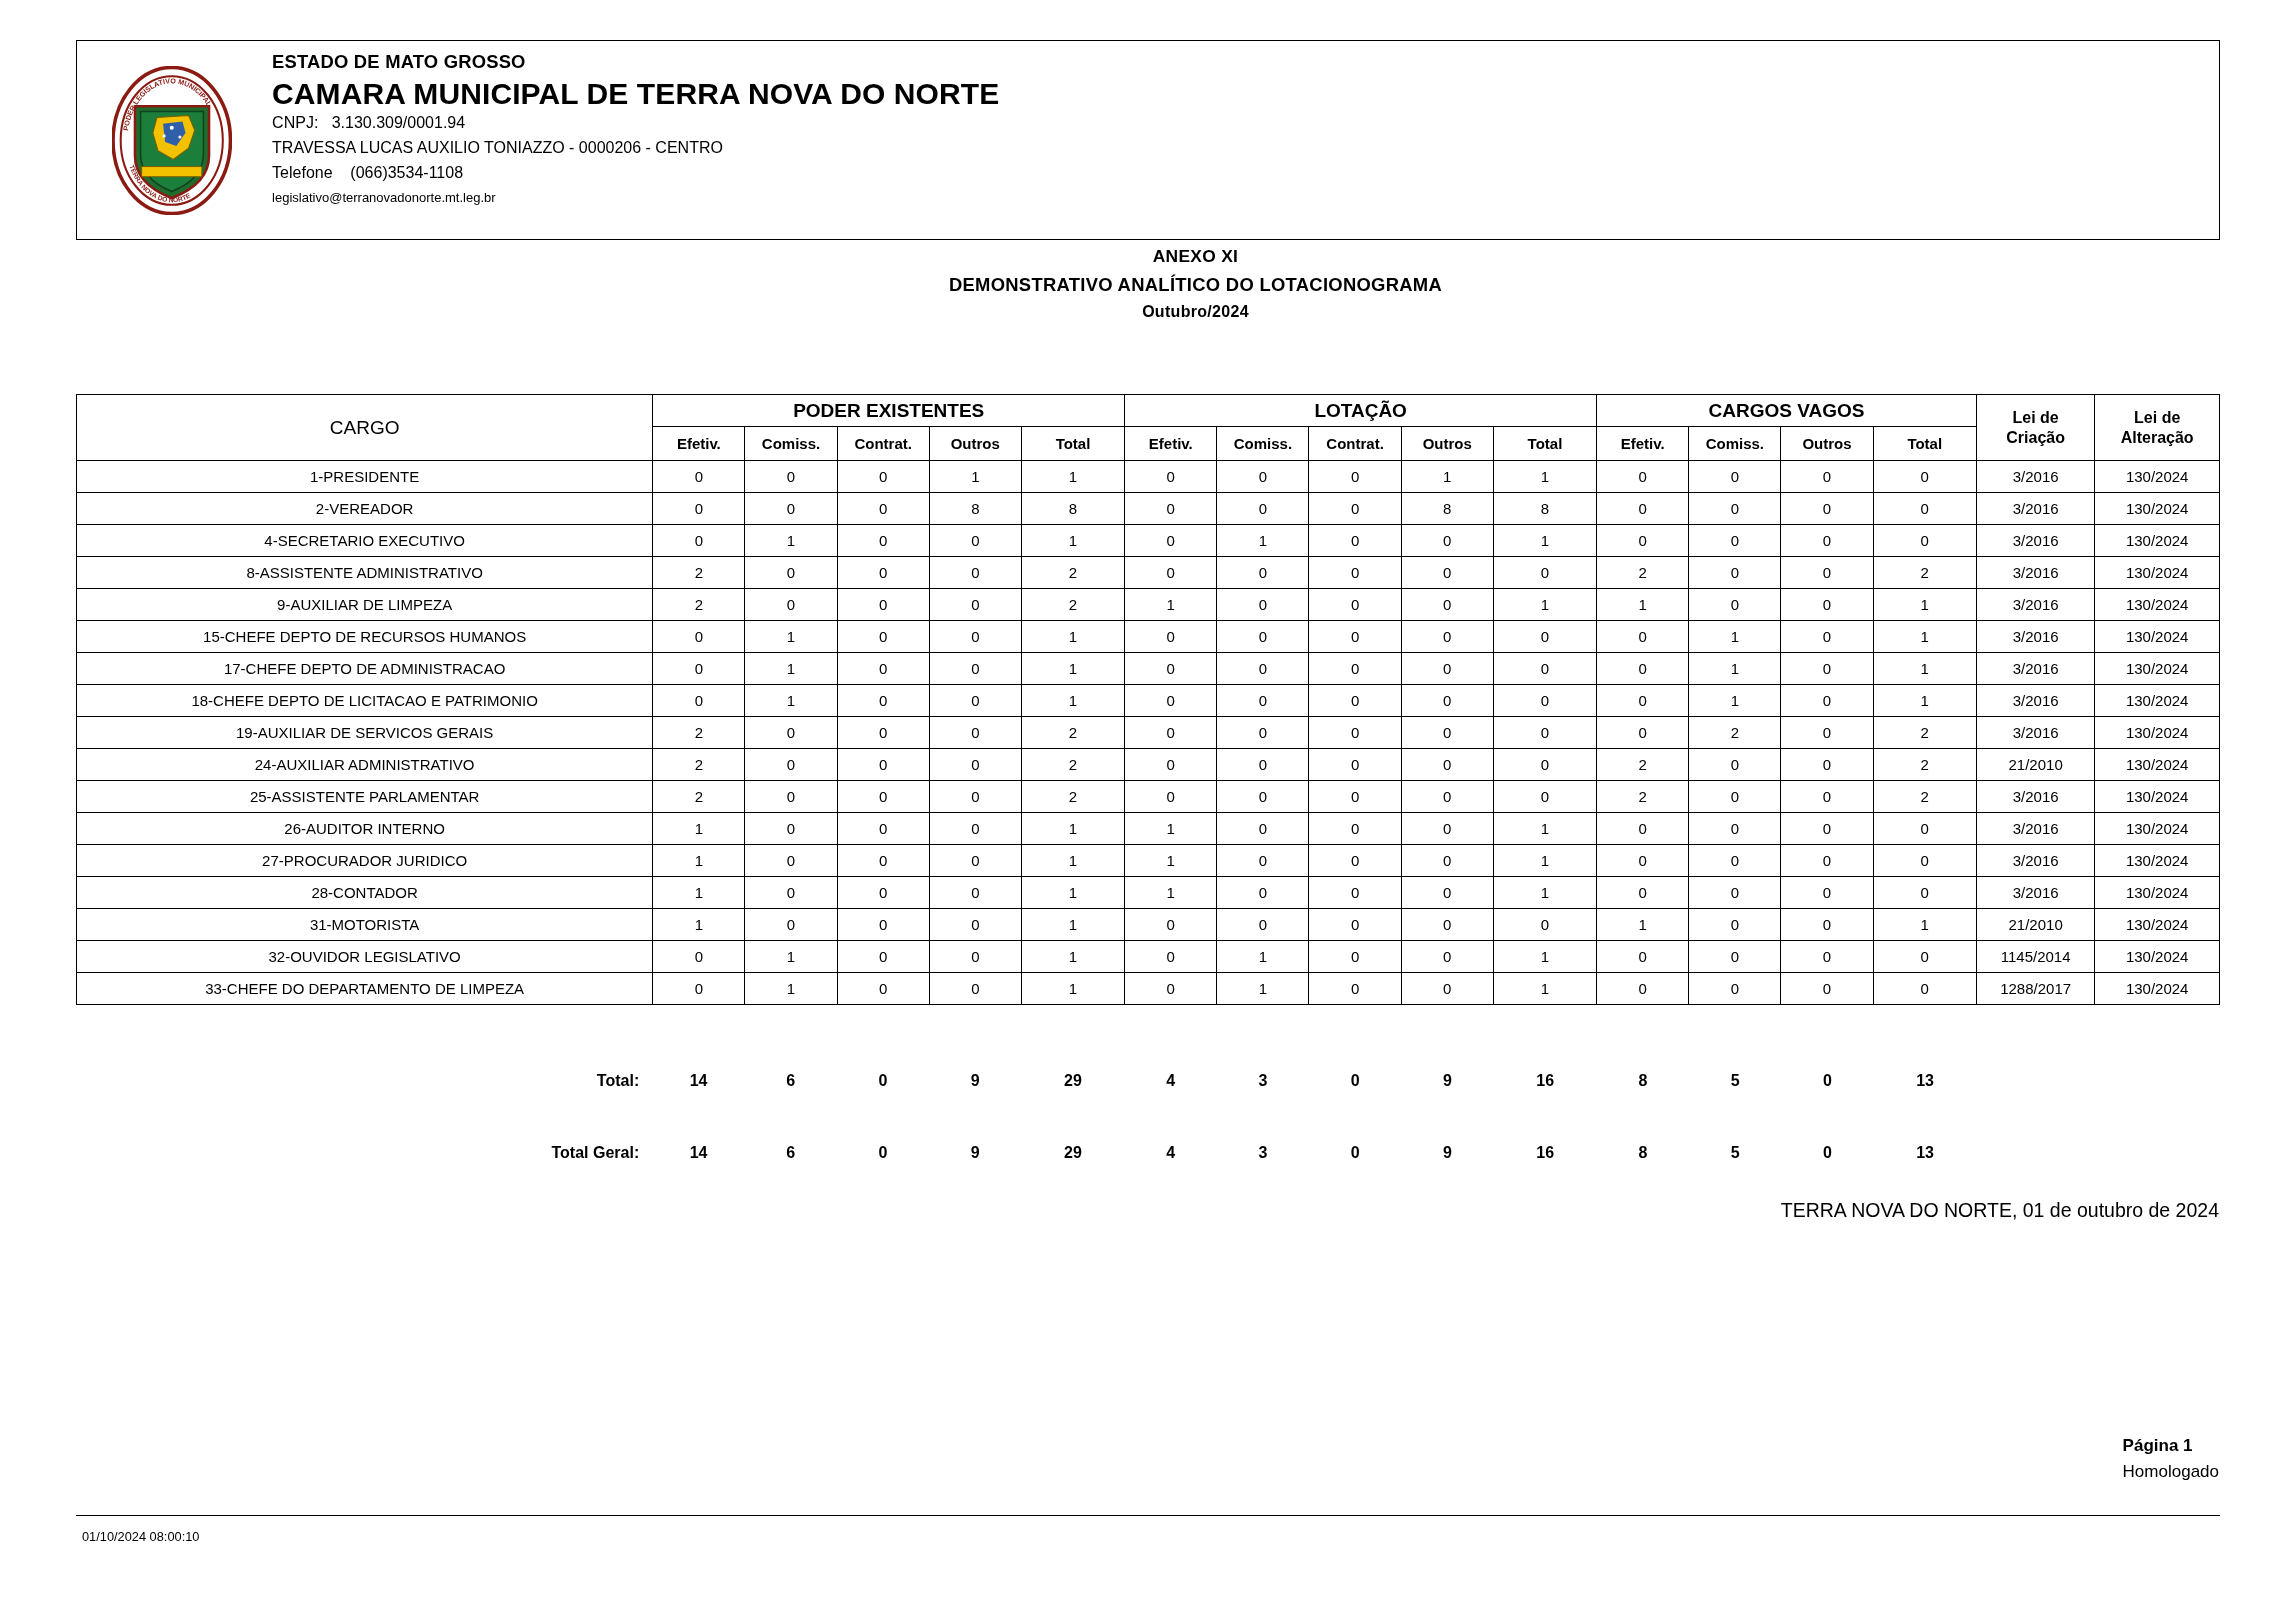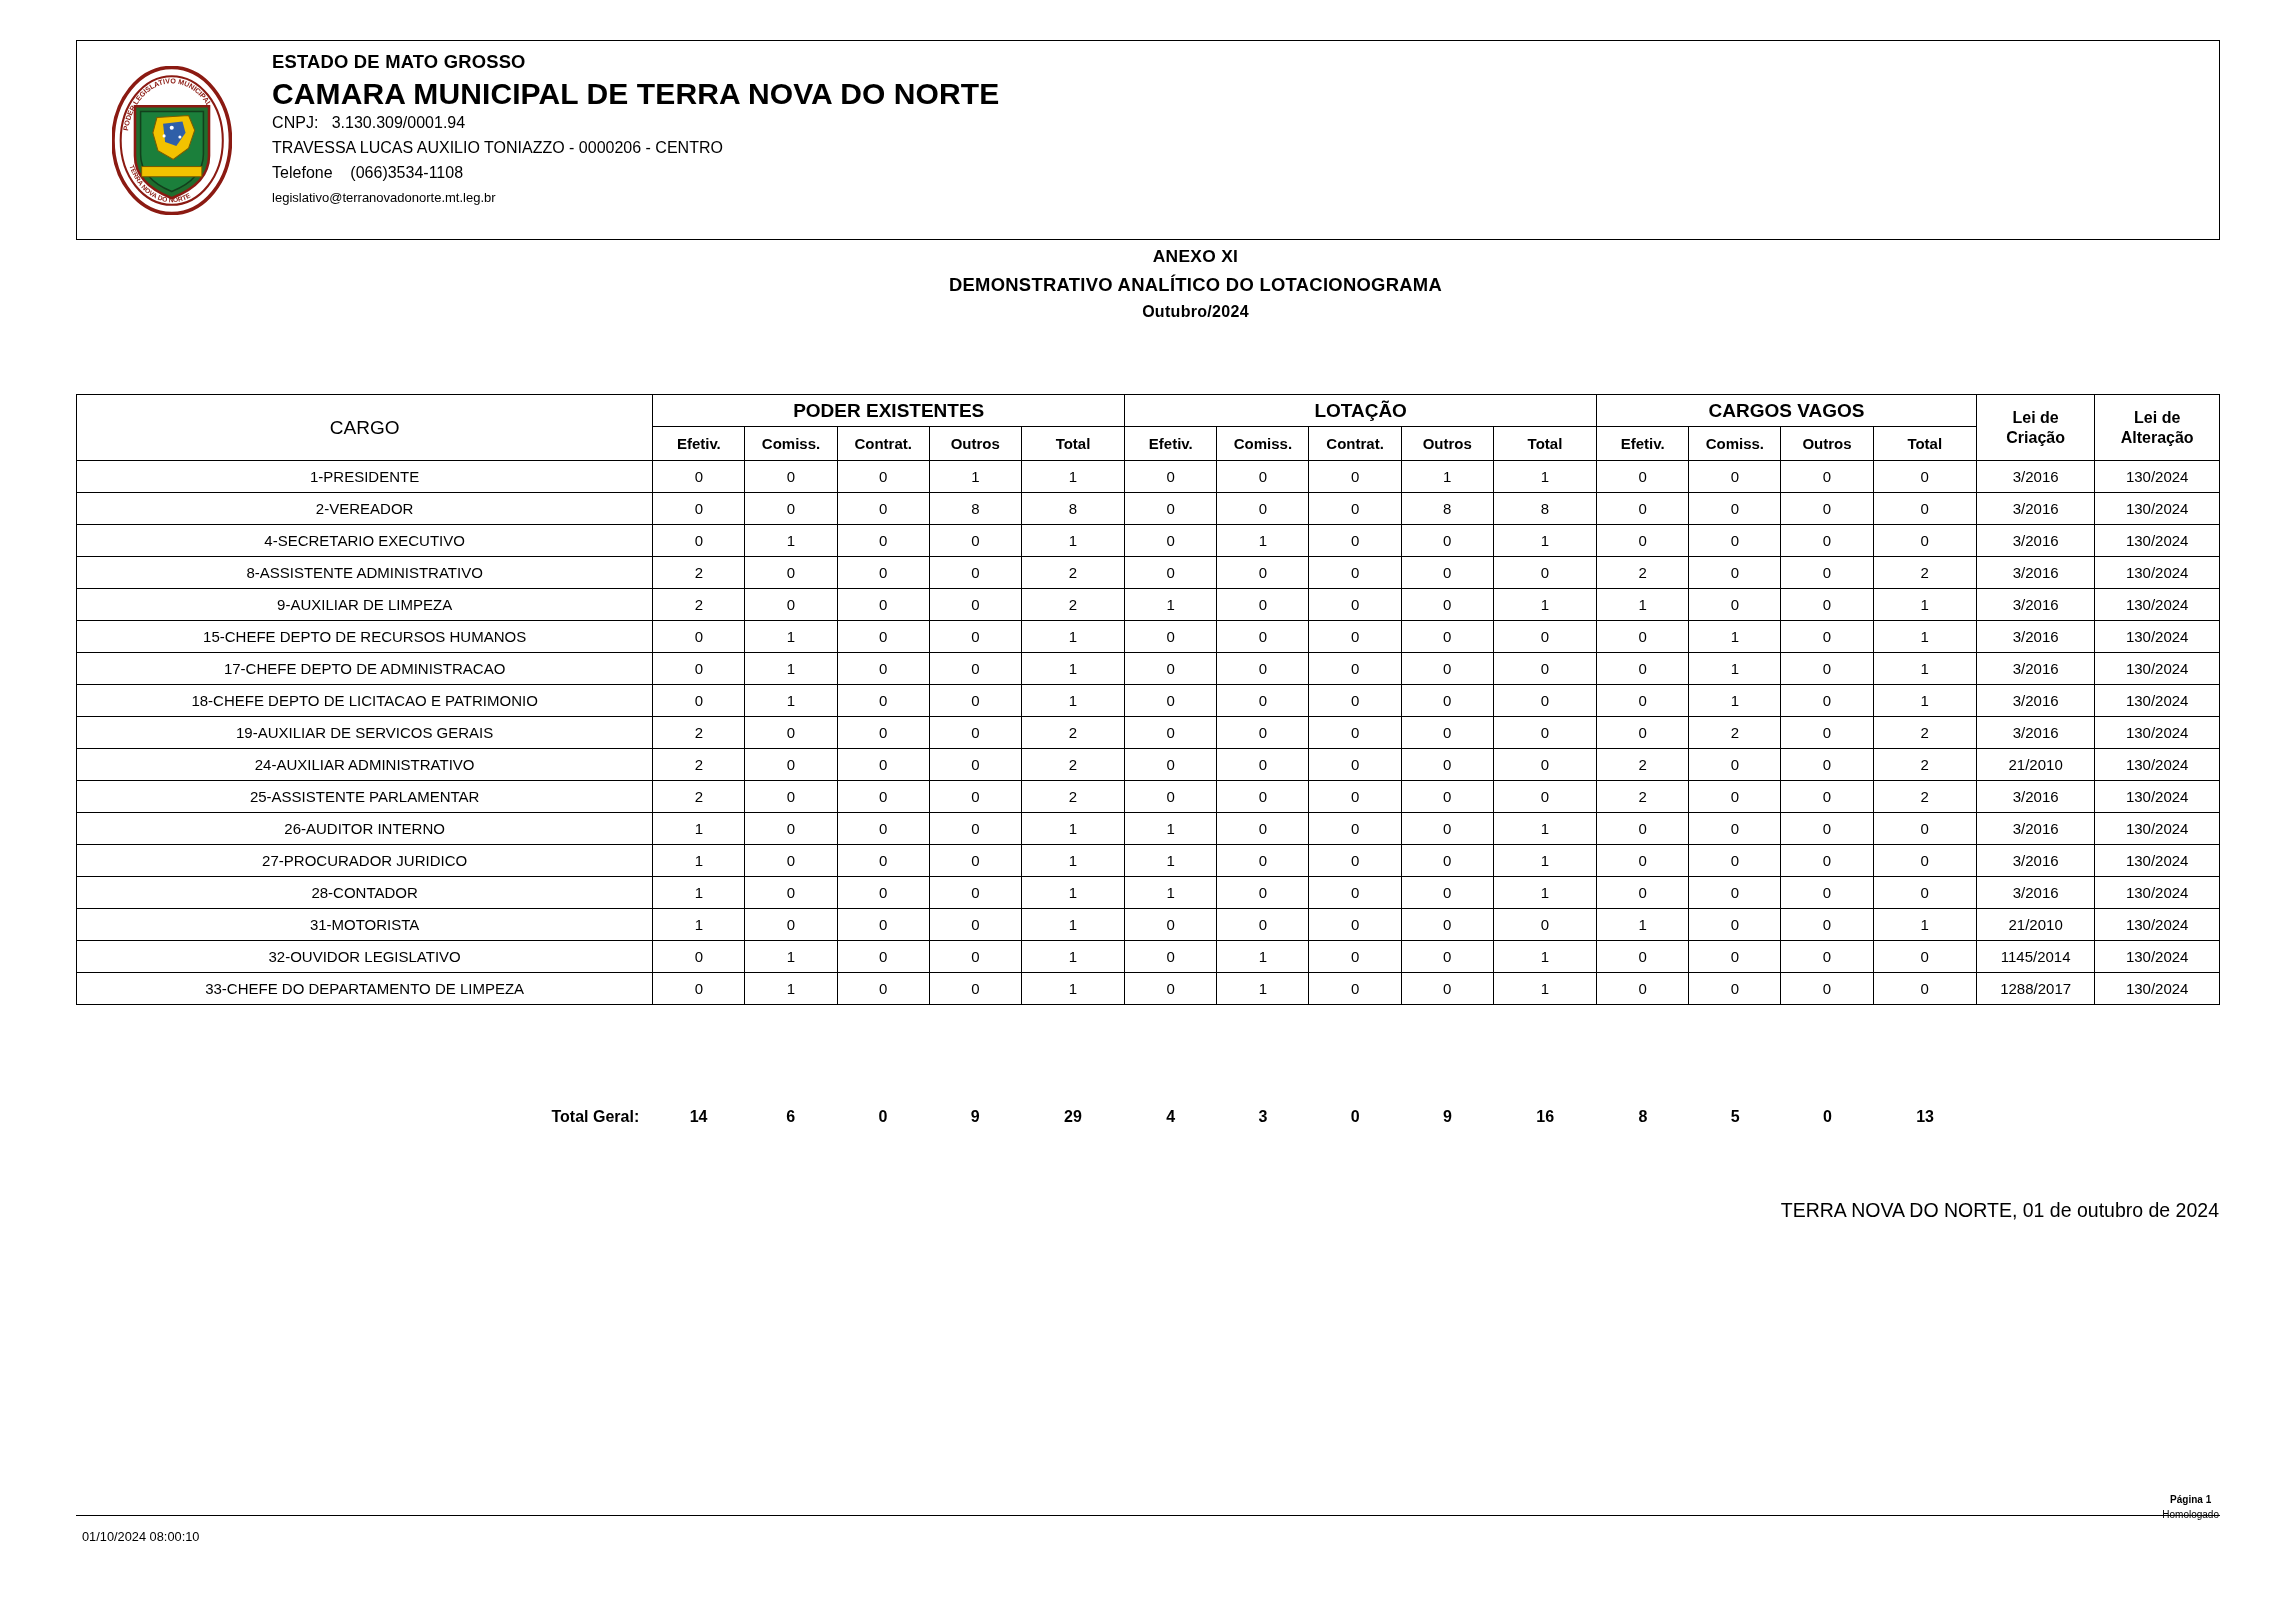--- a/index.html
+++ b/index.html
@@ -194,23 +194,23 @@
   }
   .footer-left {
     position: absolute;
     left: 82px;
     top: 1529px;
     font-size: 12.8px;
   }
   .footer-right {
     position: absolute;
     right: 76px;
-    top: 1492px;
-    text-align: center;
-    font-size: 10px;
+    top: 1433px;
+    text-align: left;
+    font-size: 17px;
     line-height: 1.5;
   }
   .footer-right .pg { font-weight: bold; }
 </style>
 </head>
 <body>
 
 <div class="page">
 
   <div class="header-box">
@@ -660,20 +660,39 @@
           <col style="width:102px">
         <col style="width:91px">
           <col style="width:91px">
           <col style="width:91px">
           <col style="width:102px">
         <col style="width:117px">
           <col style="width:123px">
       </colgroup>
       <tbody>
         <tr>
+          <td class="lbl">Total:</td>
+          <td>14</td>
+          <td>6</td>
+          <td>0</td>
+          <td>9</td>
+          <td>29</td>
+          <td>4</td>
+          <td>3</td>
+          <td>0</td>
+          <td>9</td>
+          <td>16</td>
+          <td>8</td>
+          <td>5</td>
+          <td>0</td>
+          <td>13</td>
+          <td></td>
+          <td></td>
+        </tr>
+        <tr>
           <td colspan="17" class="rule rule-cell"></td>
         </tr>
         <tr>
           <td class="lbl">Total Geral:</td>
           <td>14</td>
           <td>6</td>
           <td>0</td>
           <td>9</td>
           <td>29</td>
           <td>4</td>

